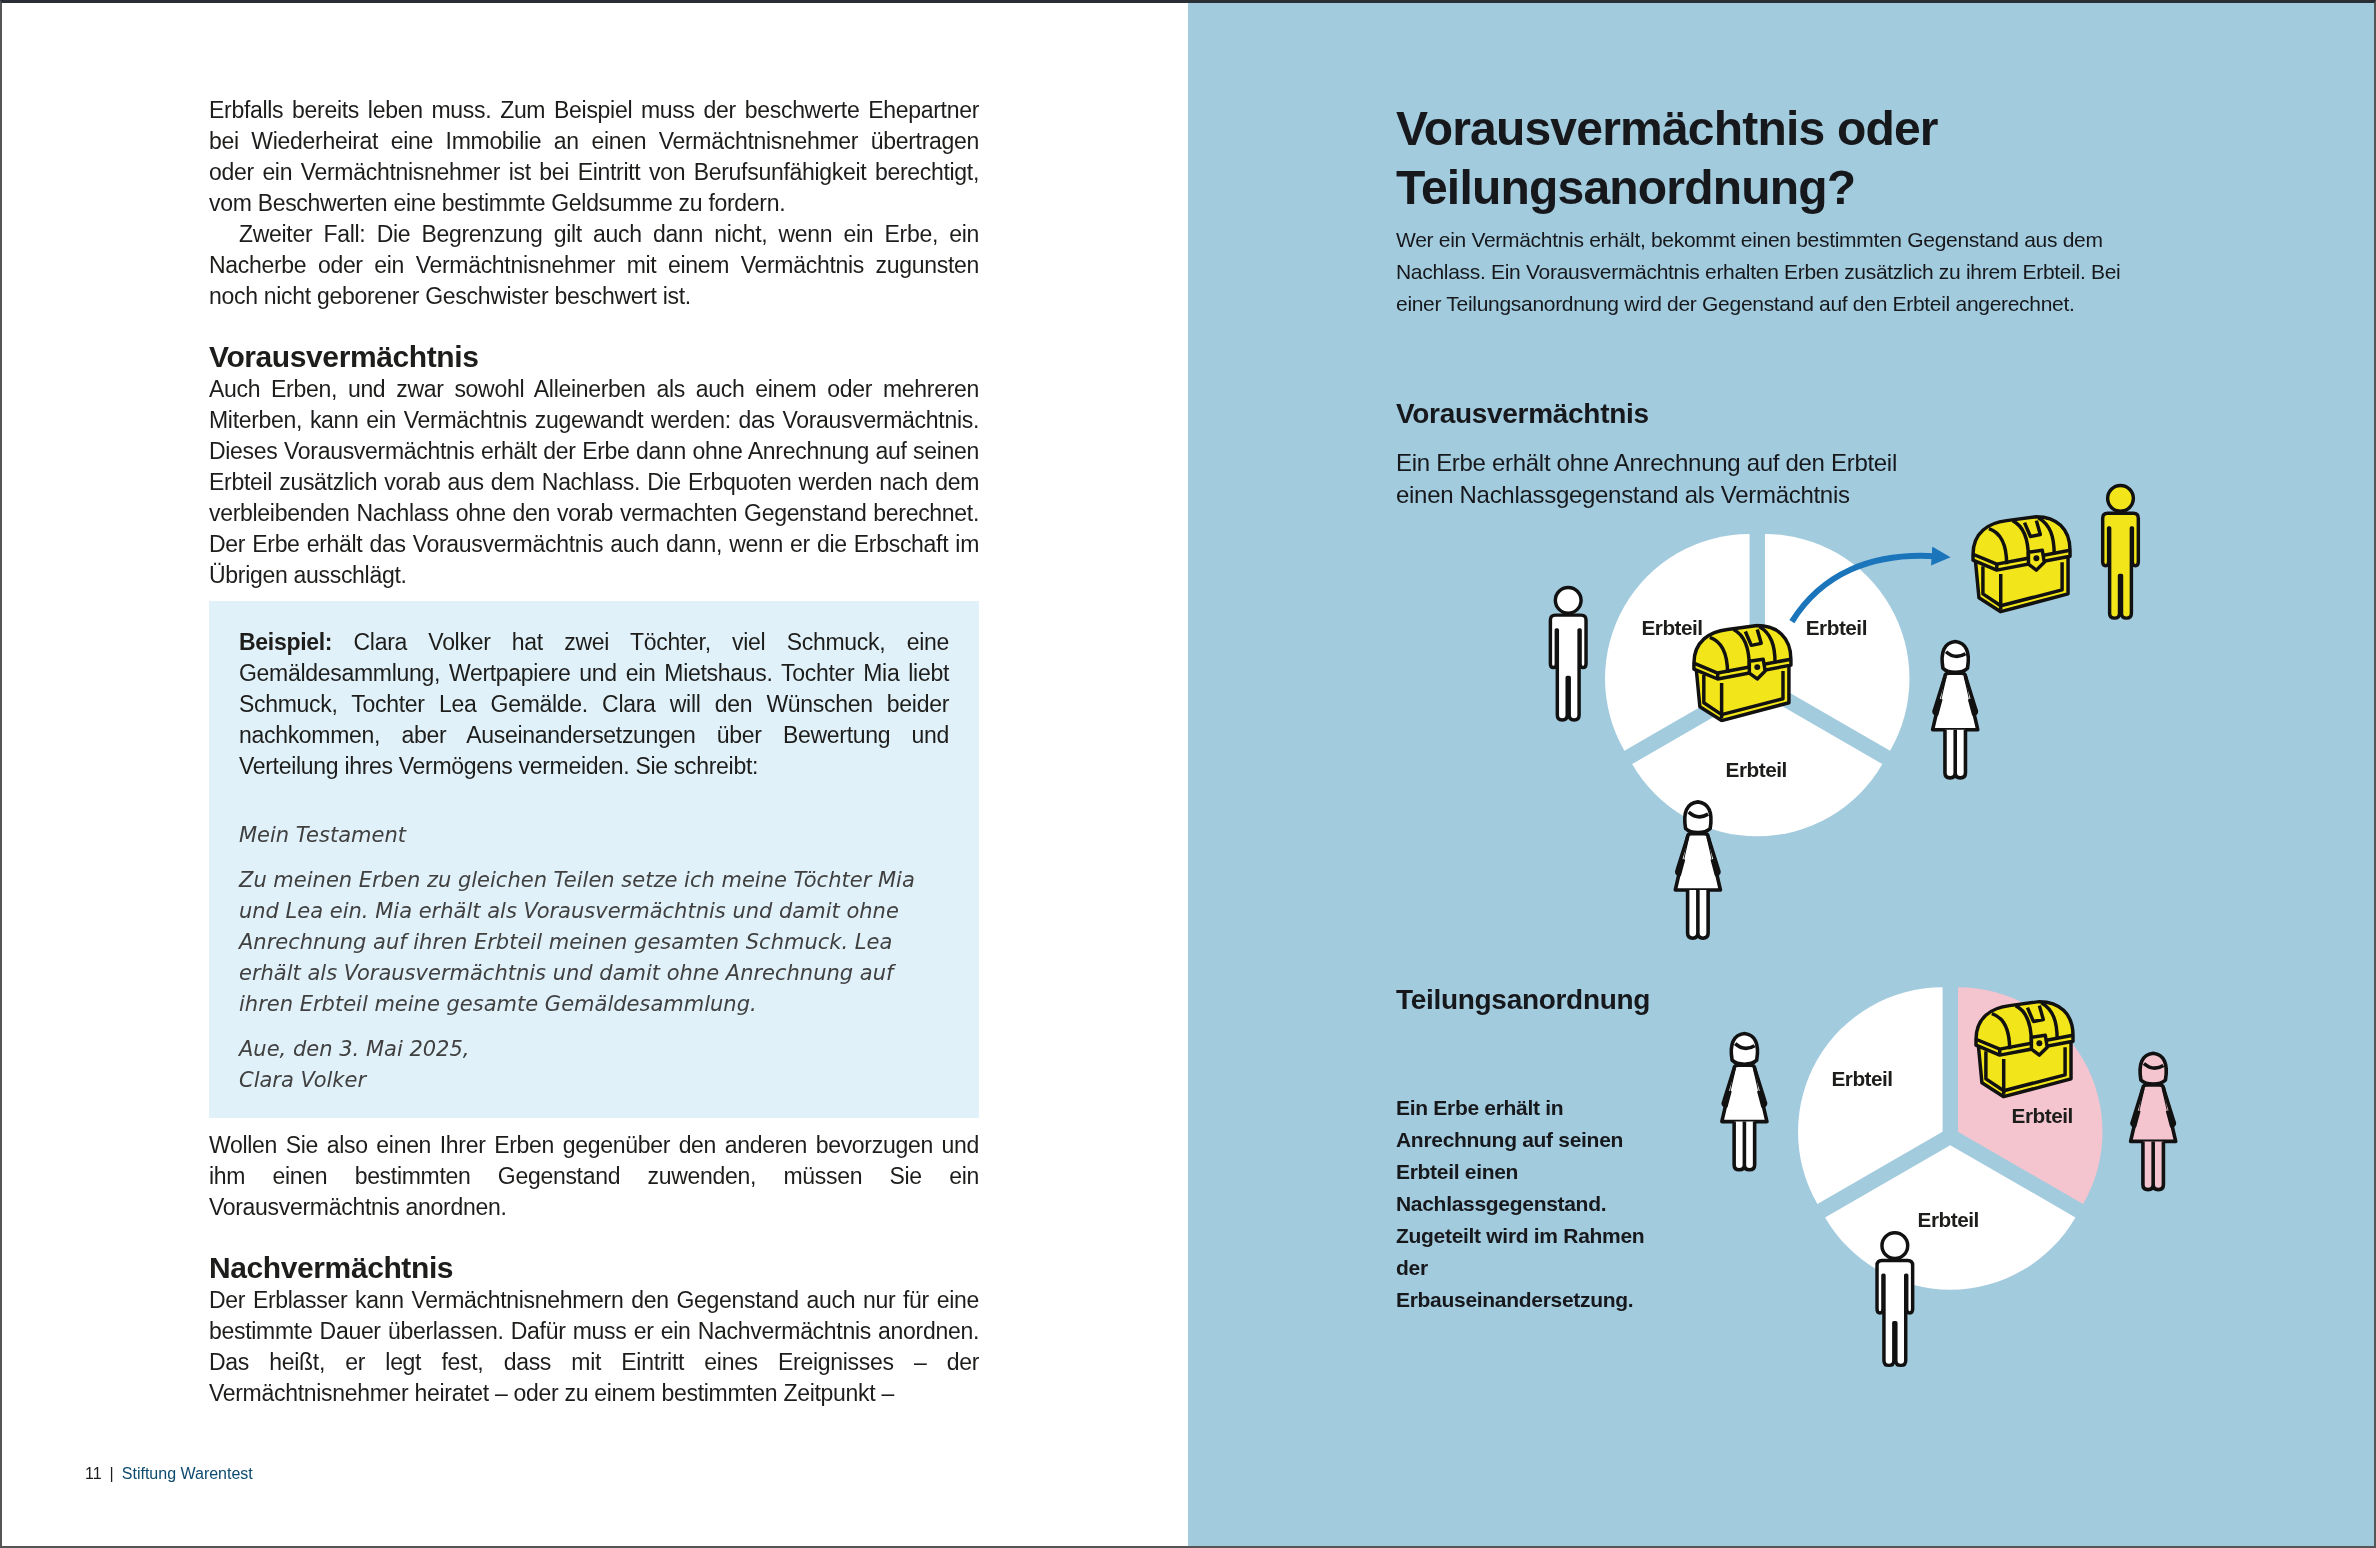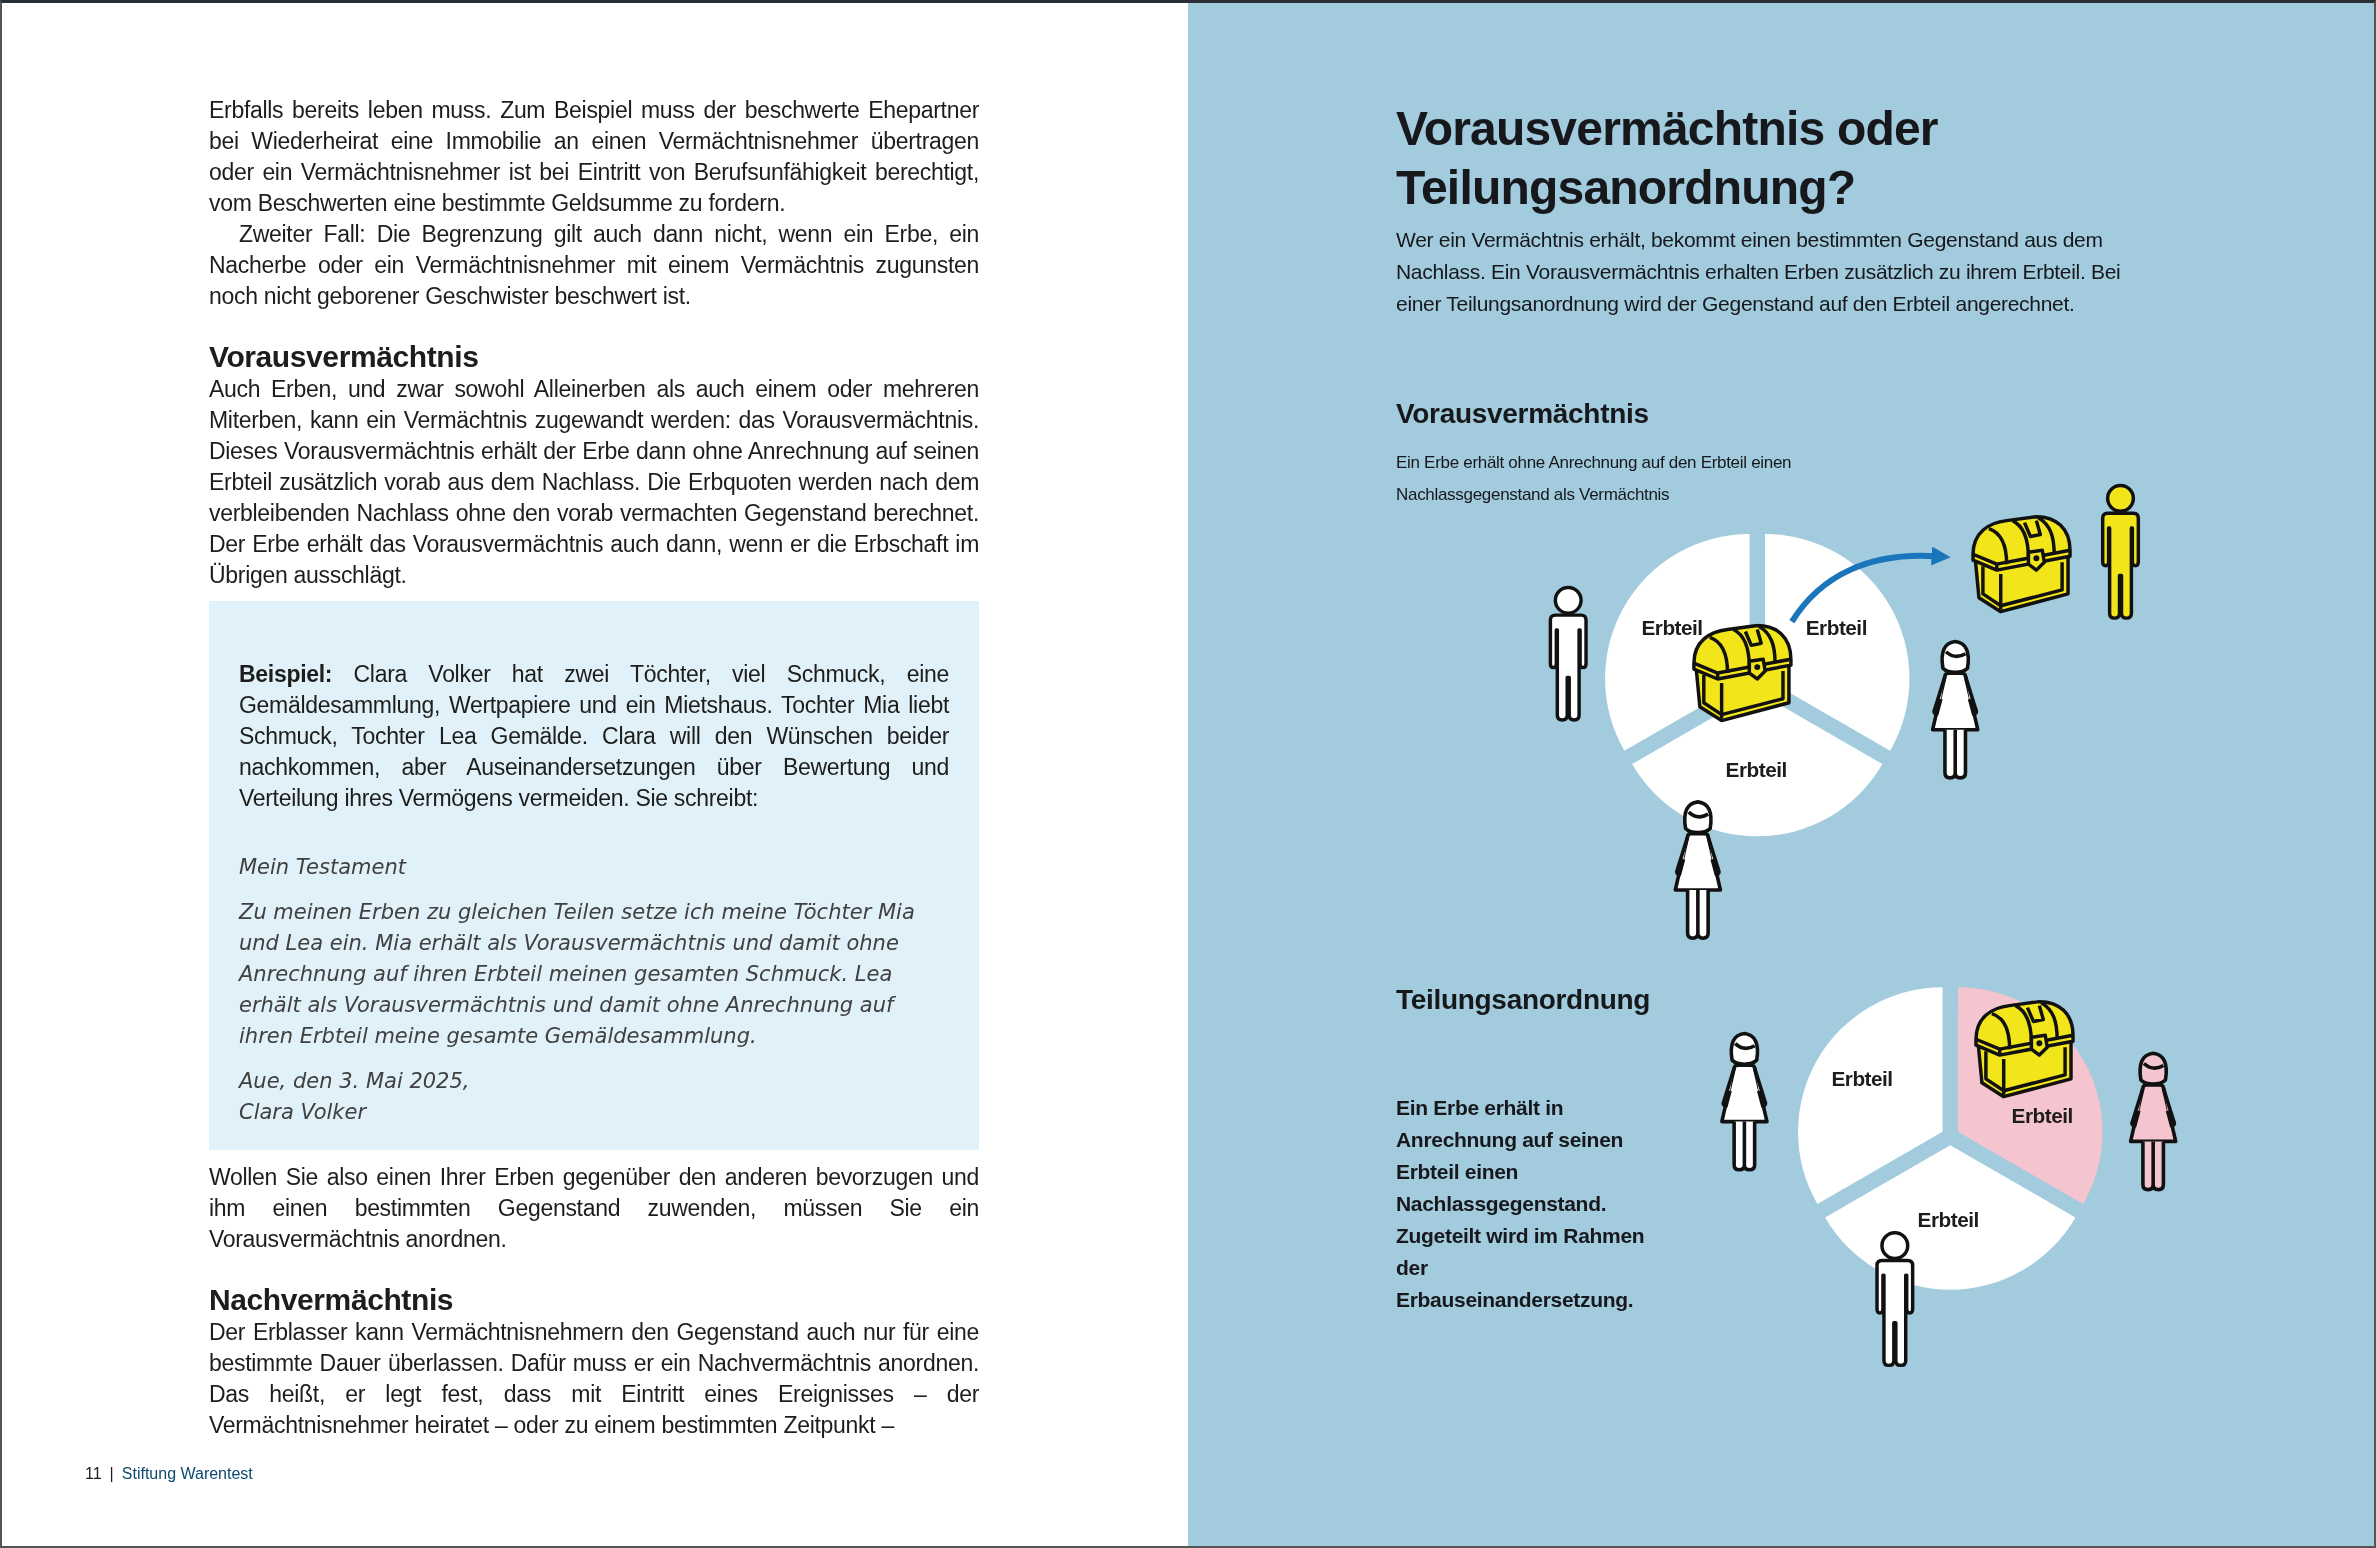--- a/index.html
+++ b/index.html
@@ -9,37 +9,37 @@
 
   
   .left { position:absolute; left:0; top:0; width:1188px; height:1548px; background:#fff; }
   .col { position:absolute; left:209px; width:770px; top:95px; color:#1d1d1b;
          font-family:"Liberation Sans", sans-serif; font-size:23px; line-height:31px;
          letter-spacing:-0.3px; }
   .col p { margin:0; text-align:justify; hyphens:manual; }
   .col p.indent { text-indent:30px; }
   .col h2 { margin:28px 0 0 0; font-size:30px; line-height:34px; font-weight:bold; letter-spacing:-0.4px; color:#1d1d1b; }
   .example { background:#e1f1f9; margin:10px 0 12px 0; padding:26px 30px 22px 30px; }
-  .example p { text-align:justify;margin-top:32px; }
+  .example p { text-align:justify; }
   .example b { font-weight:bold; }
   .hand { font-family:"DejaVu Sans", sans-serif; font-style:italic; color:#404040; font-size:21px; line-height:31px; letter-spacing:0; }
   .hand .title { margin-top:38px; }
   .hand .body { margin-top:14px; }
   .hand .sign { margin-top:14px; }
   .footer { position:absolute; left:85px; top:1465px; font-size:16px; color:#1d1d1b; }
   .footer .sep { margin:0 8px; }
   .footer .brand { color:#0c4a6e; font-weight:normal; }
 
   
   .right { position:absolute; left:1188px; top:0; width:1268px; height:1548px; background:#a3cbde; }
   .rcol { position:absolute; left:208px; color:#16181c; }
   .headline { top:99px; font-size:48px; line-height:59px; font-weight:bold; letter-spacing:-0.8px; width:693px; }
   .intro { top:224px; font-size:21px; line-height:32px; width:772px; letter-spacing:-0.3px; }
   .sub1 { top:398px; font-size:28px; font-weight:bold; letter-spacing:-0.3px; }
-  .desc1 { top:447px; font-size:17px; line-height:32px; width:515px; letter-spacing:-0.3px; }
+  .desc1 { top:447px; font-size:24px; line-height:32px; width:515px; letter-spacing:-0.3px; }
   .sub2 { top:984px; font-size:28px; font-weight:bold; letter-spacing:-0.3px; }
   .desc2 { top:1092px; font-size:21px; line-height:32px; width:257px; letter-spacing:-0.3px;font-weight:bold; }
   svg.diagram { position:absolute; left:0; top:0; width:1188px; height:1548px; }
   .pie-label { font-family:"Liberation Sans", sans-serif; font-weight:bold; font-size:21px; fill:#1d1d1b; letter-spacing:-0.5px; }
 </style>
 </head>
 <body>
 
 <div class="frame"></div>
 

